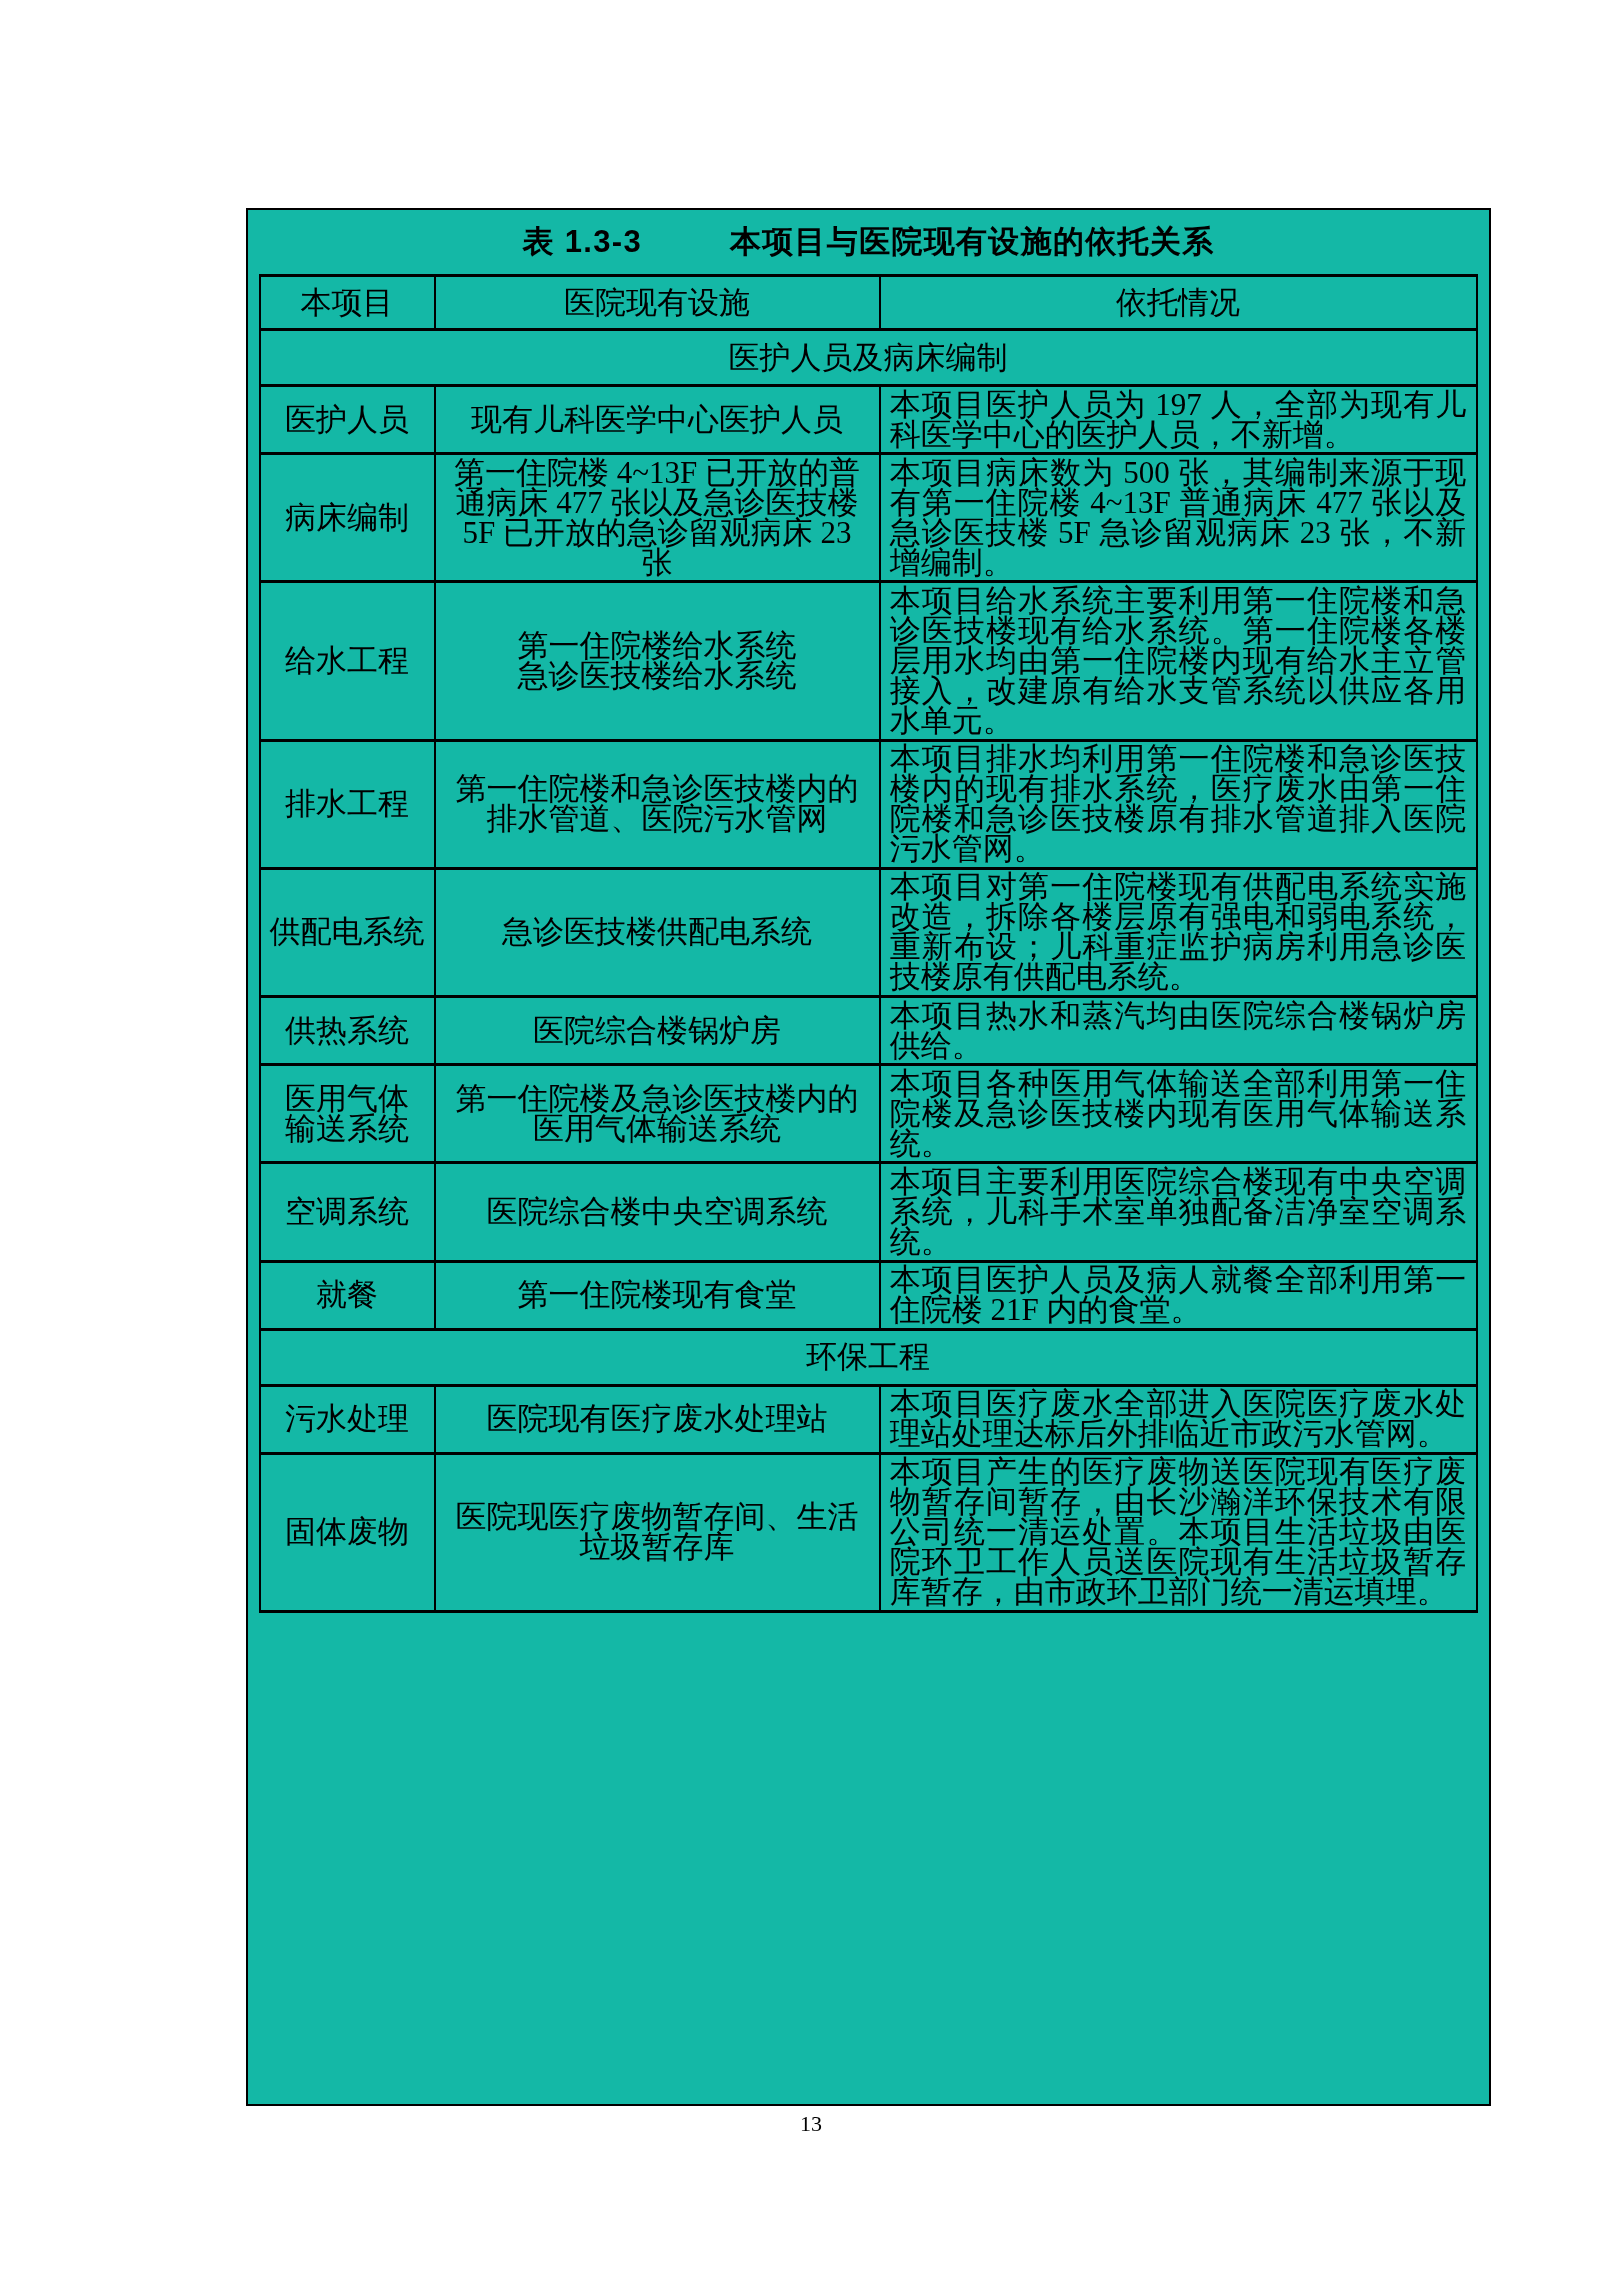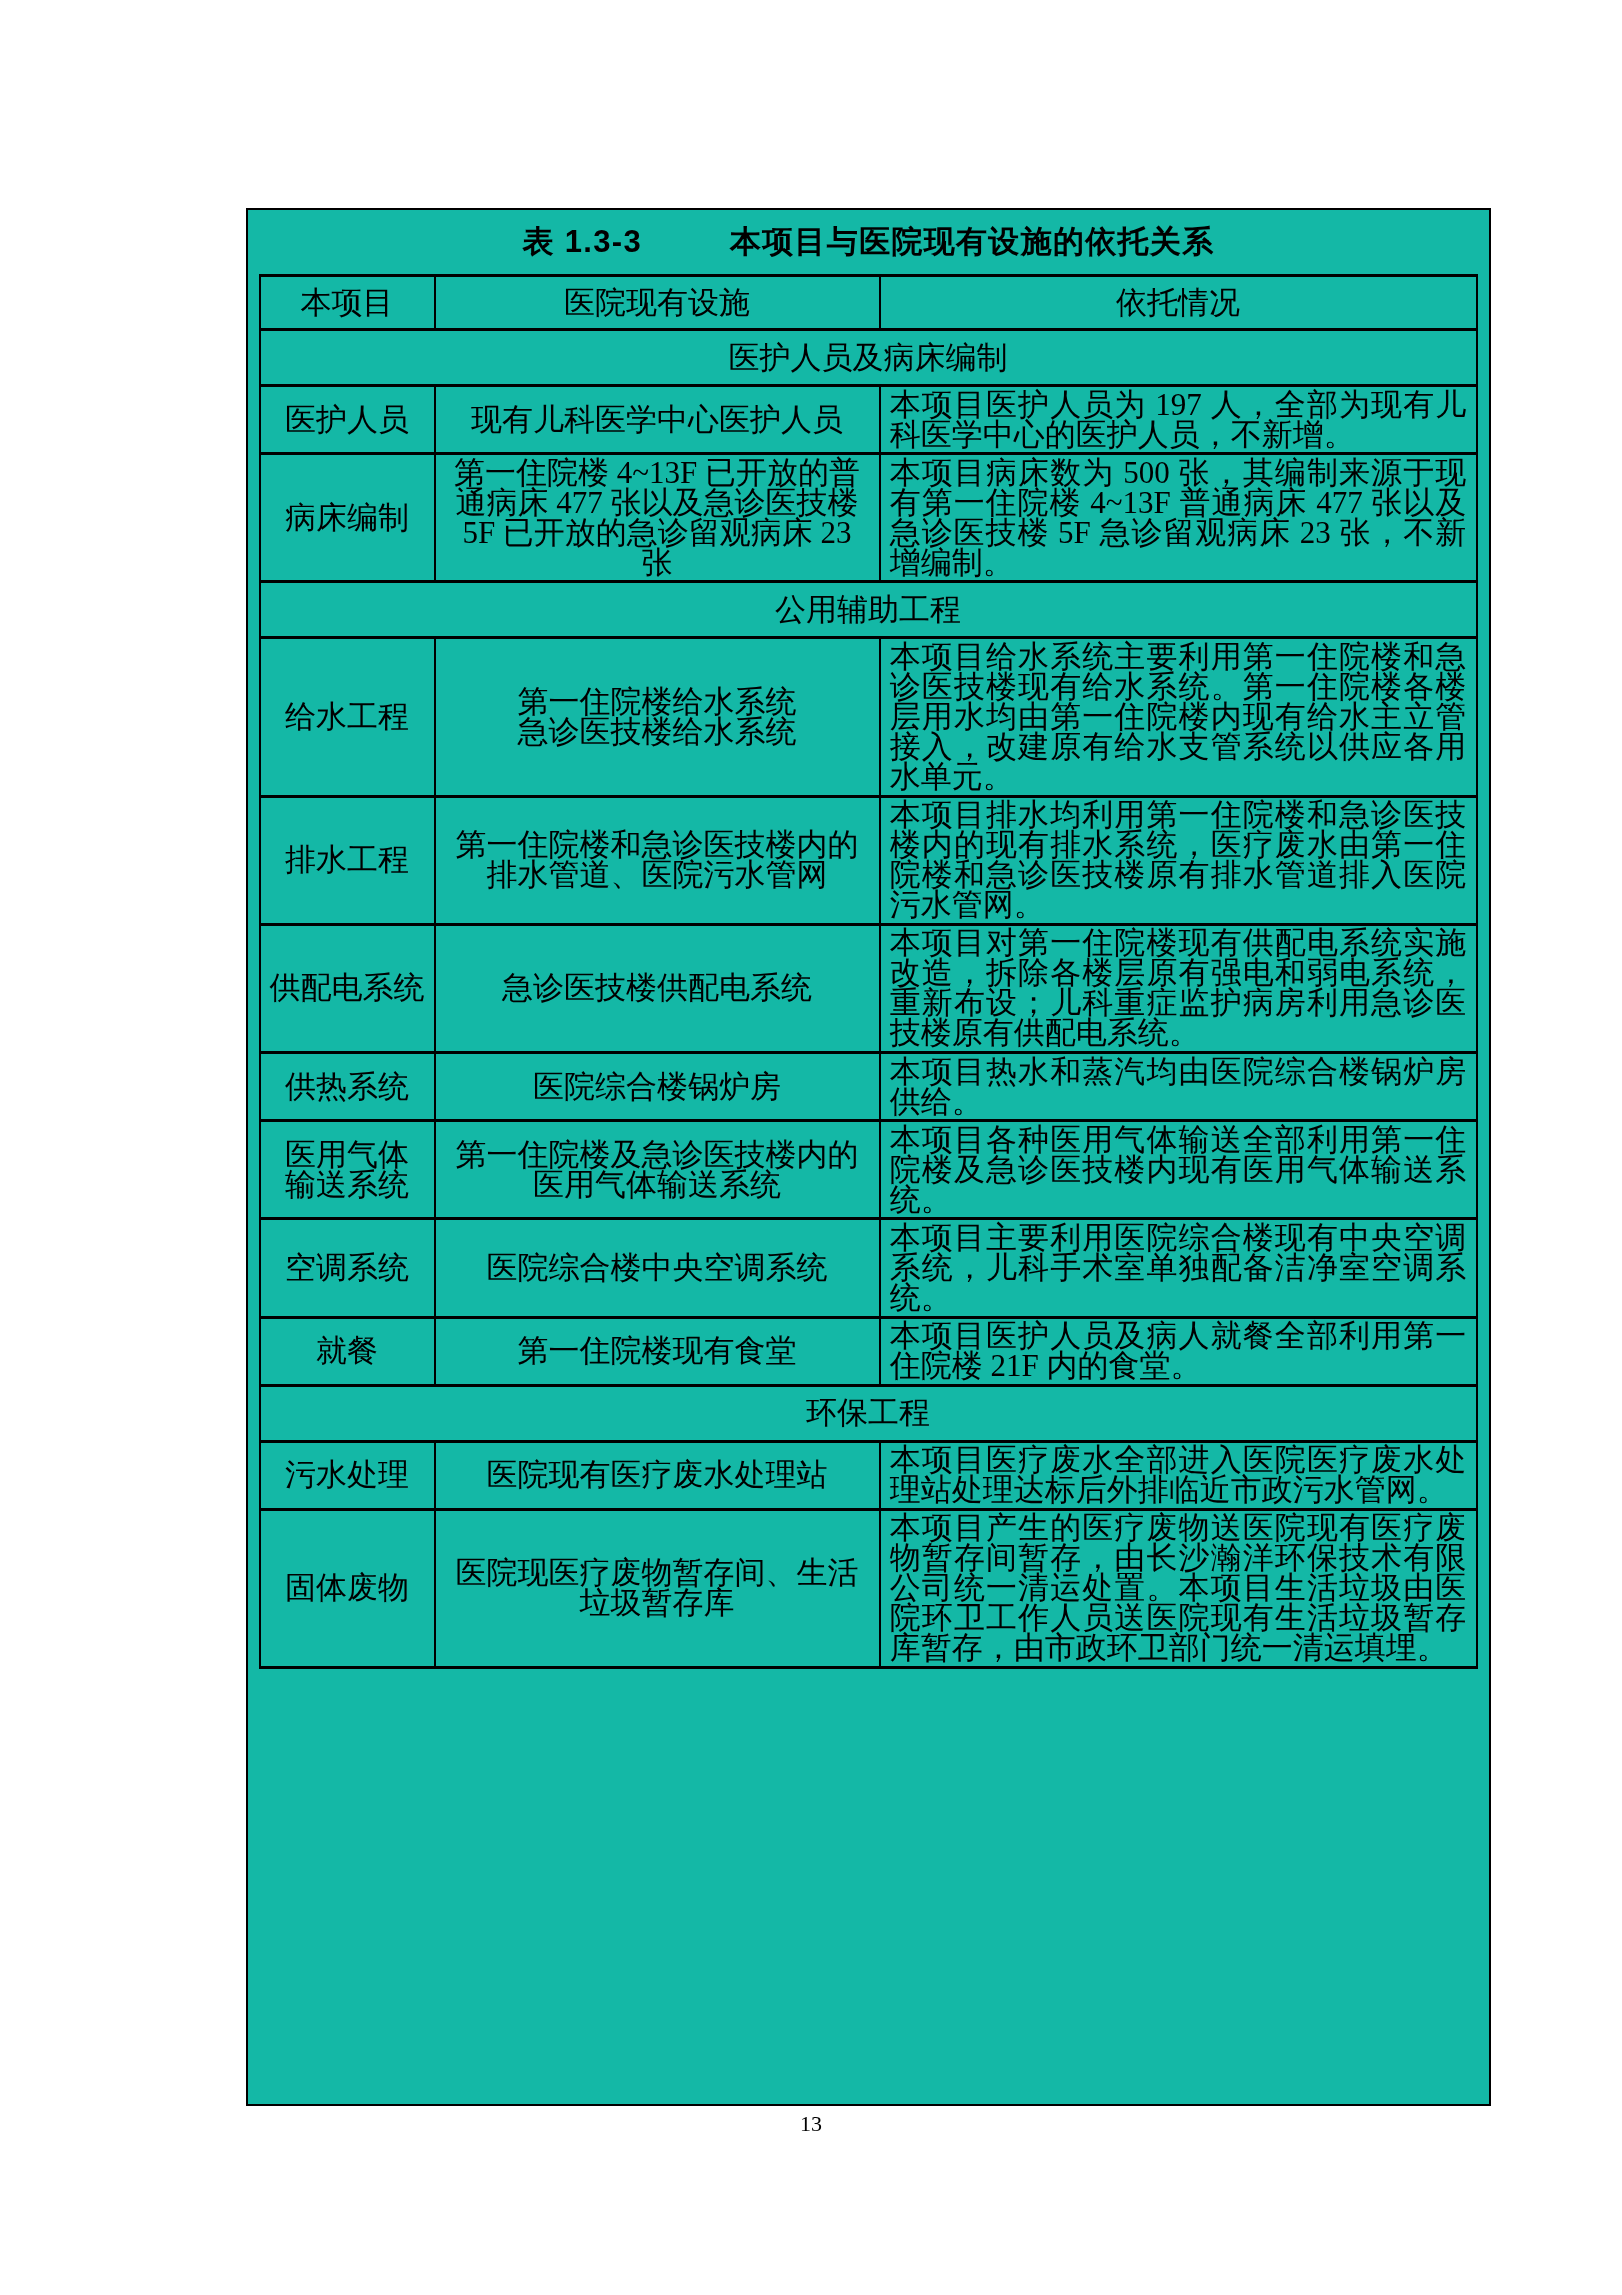--- a/index.html
+++ b/index.html
@@ -125,23 +125,20 @@
           <tr style="height: 65px;">
             <td class="c1">医护人员</td>
             <td class="c2">现有儿科医学中心医护人员</td>
             <td class="c3">本项目医护人员为 197 人，全部为现有儿科医学中心的医护人员，不新增。</td>
           </tr>
           <tr style="height: 96px;">
             <td class="c1">病床编制</td>
             <td class="c2">第一住院楼 4~13F 已开放的普通病床 477 张以及急诊医技楼 5F 已开放的急诊留观病床 23 张</td>
             <td class="c3">本项目病床数为 500 张，其编制来源于现有第一住院楼 4~13F 普通病床 477 张以及急诊医技楼 5F 急诊留观病床 23 张，不新增编制。</td>
           </tr>
-          <tr style="height: 56px;">
-            <td colspan="3" class="section">公用辅助工程</td>
-          </tr>
           <tr style="height: 130px;">
             <td class="c1">给水工程</td>
             <td class="c2">第一住院楼给水系统
 急诊医技楼给水系统</td>
             <td class="c3">本项目给水系统主要利用第一住院楼和急诊医技楼现有给水系统。第一住院楼各楼层用水均由第一住院楼内现有给水主立管接入，改建原有给水支管系统以供应各用水单元。</td>
           </tr>
           <tr style="height: 96px;">
             <td class="c1">排水工程</td>
             <td class="c2">第一住院楼和急诊医技楼内的排水管道、医院污水管网</td>
             <td class="c3">本项目排水均利用第一住院楼和急诊医技楼内的现有排水系统，医疗废水由第一住院楼和急诊医技楼原有排水管道排入医院污水管网。</td>

